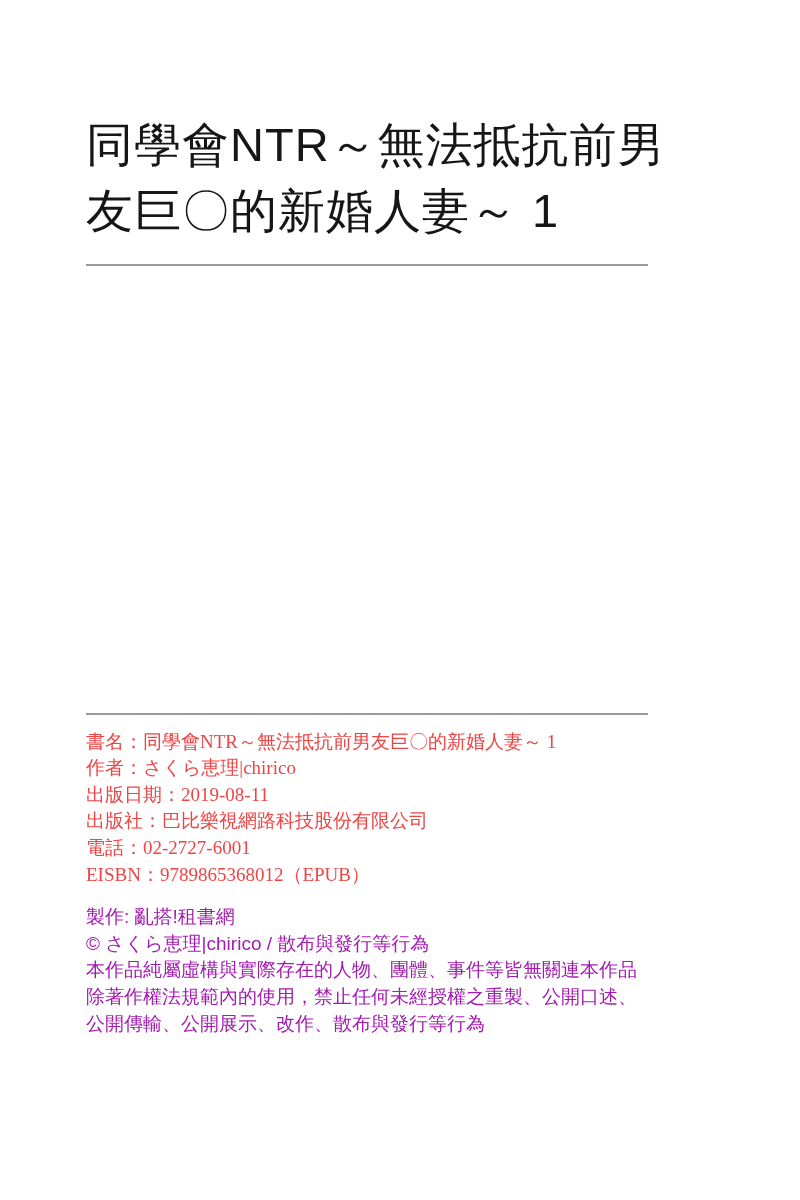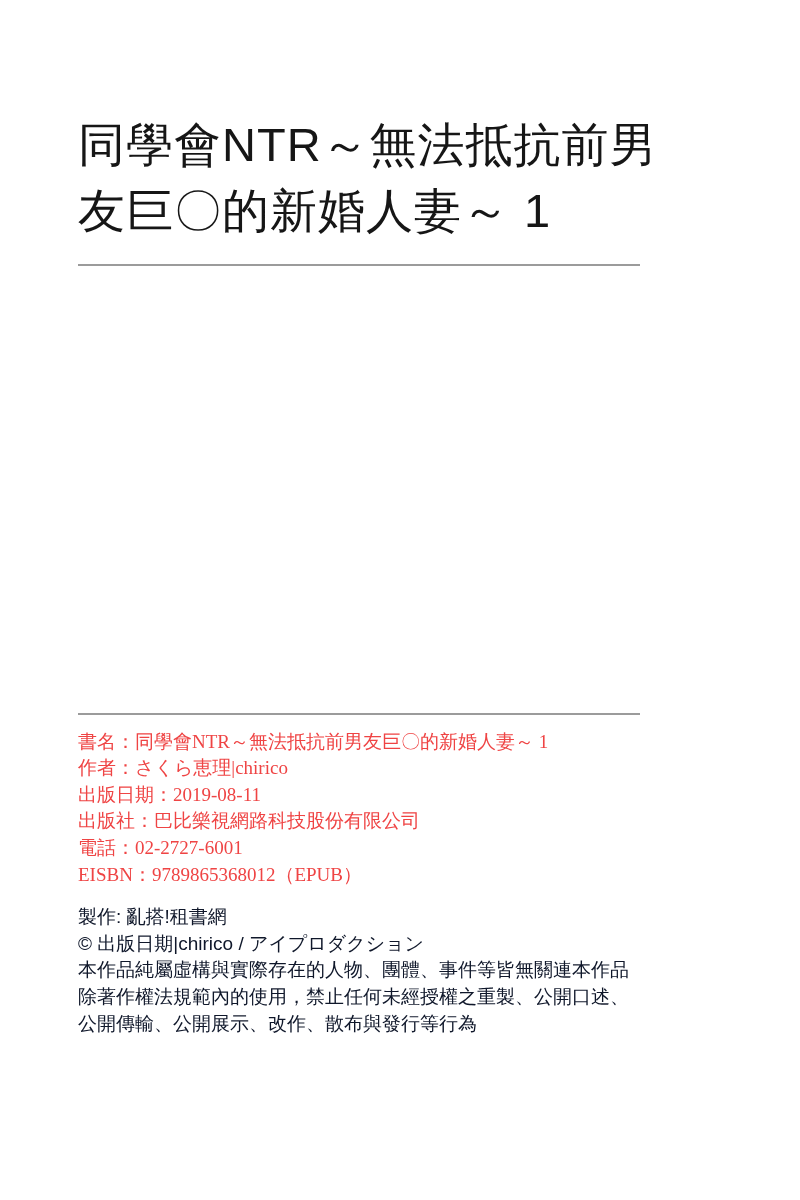--- a/index.html
+++ b/index.html
@@ -13,20 +13,21 @@
     font-family: "Liberation Sans", "DejaVu Sans", sans-serif;
     color: #1f1f1f;
     -webkit-font-smoothing: antialiased;
   }
   .page {
     box-sizing: border-box;
     width: 692px;
     height: 1200px;
     padding: 112px 52px 0 78px;
     overflow: hidden;
+    margin-left: 8px;
   }
   .book-title {
     margin: 0;
     font-size: 47px;
     font-weight: 400;
     line-height: 1.4;
     letter-spacing: 1px;
     color: #161616;
     white-space: nowrap;
   }
@@ -43,21 +44,21 @@
     font-size: 19px;
     line-height: 1.4;
     color: #ef4444;
     font-family: Liberation Serif, serif;
   }
   .colophon .line { white-space: nowrap; }
   .footer {
     margin-top: 16px;
     font-size: 19px;
     line-height: 1.4;
-    color: #0f172a;
+    color: #a21caf;
   }
   .footer .line { white-space: nowrap; }
   .legal {
     margin: 0;
     white-space: normal;
   }
 </style>
 </head>
 <body>
 
@@ -76,17 +77,17 @@
     <div class="line">書名：同學會NTR～無法抵抗前男友巨〇的新婚人妻～ 1</div>
     <div class="line">作者：さくら恵理|chirico</div>
     <div class="line">出版日期：2019-08-11</div>
     <div class="line">出版社：巴比樂視網路科技股份有限公司</div>
     <div class="line">電話：02-2727-6001</div>
     <div class="line">EISBN：9789865368012（EPUB）</div>
   </div>
 
   <div class="footer">
     <div class="line">製作: 亂搭!租書網</div>
-    <div class="line">© 出版日期|chirico / アイプロダクション</div>
+    <div class="line">© さくら恵理|chirico / 散布與發行等行為</div>
     <p class="legal">本作品純屬虛構與實際存在的人物、團體、事件等皆無關連本作品除著作權法規範內的使用，禁止任何未經授權之重製、公開口述、公開傳輸、公開展示、改作、散布與發行等行為</p>
   </div>
 
 </div>
 
 </body></html>

